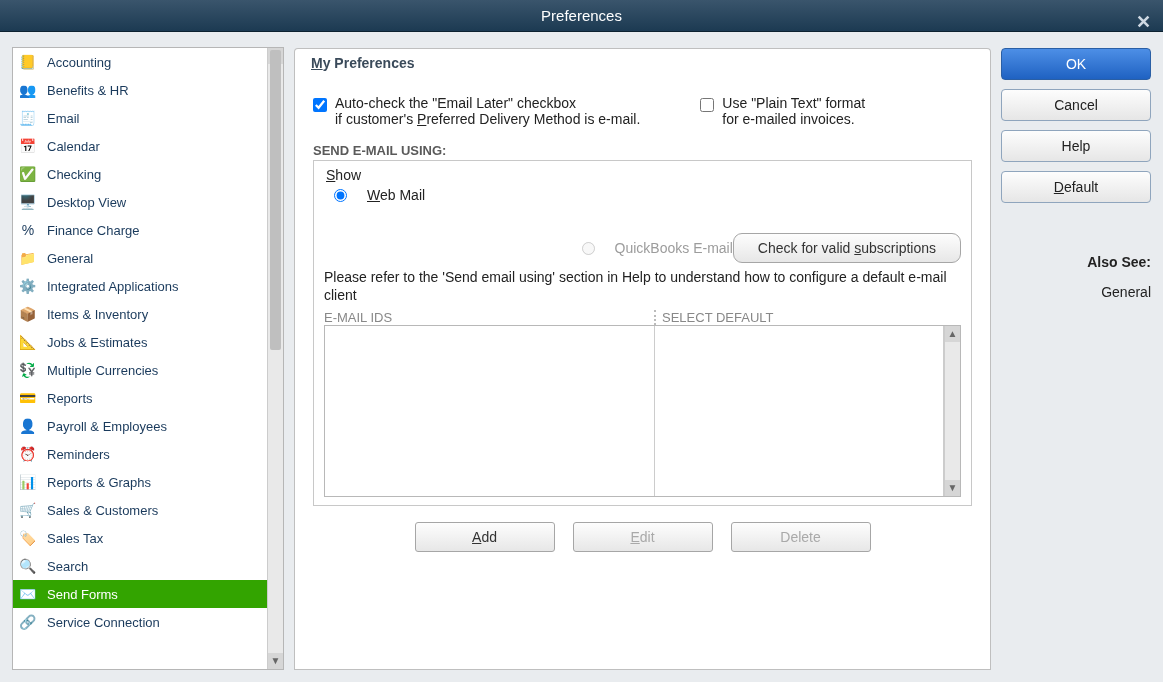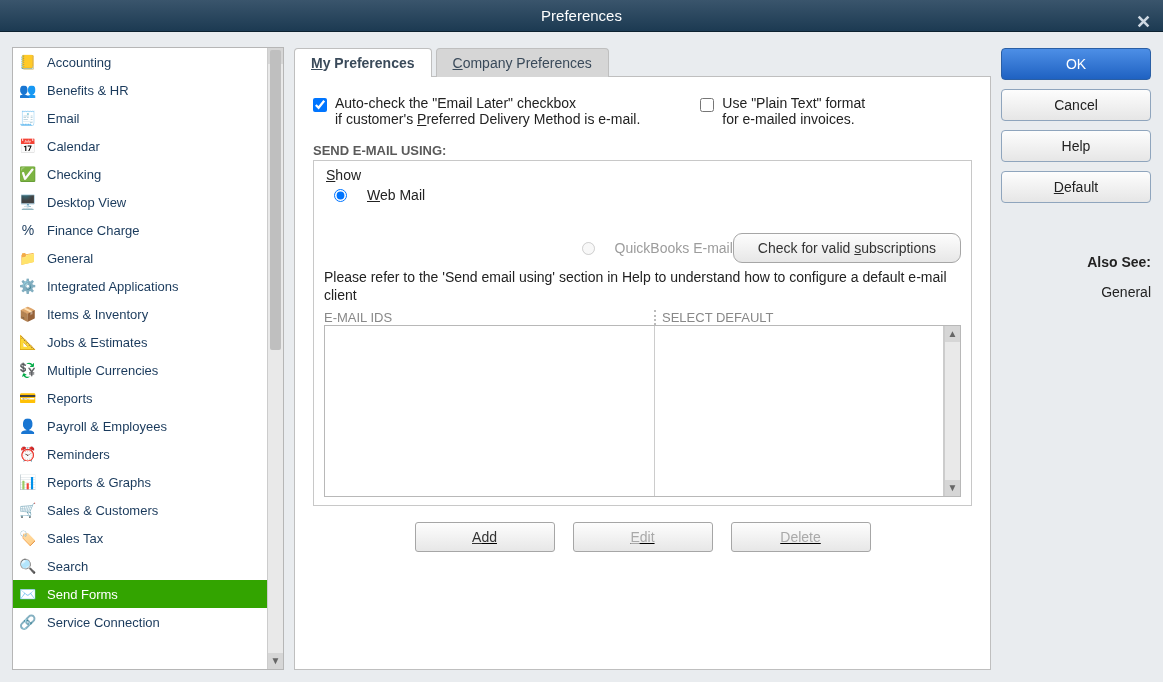--- a/index.html
+++ b/index.html
@@ -13,21 +13,21 @@
   .sidebar-inner { position:absolute; inset:0; padding-right:16px;}
   .sb-item { display:flex; align-items:center; height:28px; padding-left:4px; cursor:pointer; color:#1a3a5c; font-size:13px; gap:8px;}
   .sb-item .ico { width:22px; height:20px; display:inline-flex; align-items:center; justify-content:center; font-size:14px;}
   .sb-item.selected { background:#33a400; color:#fff; }
   .sb-scroll { position:absolute; right:0; top:0; bottom:0; width:16px; background:#e9e9e9; border-left:1px solid #ccc;}
   .sb-thumb { position:absolute; left:2px; right:2px; top:2px; height:300px; background:#bfbfbf; border-radius:2px;}
   .sb-arrow { position:absolute; left:0; right:0; height:16px; background:#d6d6d6; text-align:center; font-size:10px; line-height:16px; color:#666;}
   .sb-arrow.up{top:0;} .sb-arrow.down{bottom:0;}
 
   .main { flex:1; display:flex; flex-direction:column; }
-  .tabs { height:30px; display:flex; border-bottom:1px solid #bfbfbf;}
+  .tabs { height:30px; display:flex; border-bottom:1px solid #bfbfbf;flex-direction:column;}
   .tab { padding:0 16px; line-height:28px; font-size:14px; color:#3a4a5a; cursor:pointer; border:1px solid transparent; border-bottom:none;}
   .tab.active { background:#fff; border-color:#bfbfbf; font-weight:bold; position:relative; top:1px; border-radius:4px 4px 0 0; }
   .tab.inactive { background:#d6d6d6; border-color:#bfbfbf; border-radius:4px 4px 0 0; margin-left:4px; position:relative; top:1px;}
   .panel { flex:1; background:#fff; border:1px solid #bfbfbf; border-top:none; padding:18px 18px 10px 18px; display:flex; flex-direction:column; position:relative;}
   .checkrow { display:flex; gap:60px; margin-bottom:12px;}
   .chk { display:flex; align-items:flex-start; gap:8px; color:#222; font-size:14px;}
   .chk input { margin-top:3px; width:14px; height:14px; }
   .section-heading { font-size:13px; font-weight:bold; color:#5a5a5a; margin-top:4px; margin-bottom:2px; }
   .group { border:1px solid #c8c8c8; padding:4px 10px 8px 10px; }
   .radio-row { display:flex; align-items:center; gap:20px; font-size:14px; color:#222; margin:4px 0 4px 10px;}
@@ -37,21 +37,21 @@
   .row2 { display:flex; align-items:center; justify-content:flex-end; margin-top:30px;}
   .helptext { font-size:14px; color:#222; margin-top:6px; line-height:1.25;}
   .col-heads { display:flex; margin-top:6px; font-size:13px; color:#888;}
   .col-heads .c1{ width:330px;} .col-heads .c2{ flex:1; border-left:2px dotted #bbb; padding-left:6px;}
   .listbox { border:1px solid #b8b8b8; height:172px; display:flex; position:relative; }
   .listbox .col { border-right:1px solid #ccc;}
   .listbox .col.c1{width:330px;} .listbox .col.c2{flex:1;}
   .listbox .vscroll { width:16px; background:#e9e9e9; border-left:1px solid #ccc; position:relative;}
   .listbox .vscroll .arrow {position:absolute; left:0; right:0; height:16px; background:#d6d6d6; text-align:center; font-size:10px; line-height:16px; color:#666;}
   .listbox .vscroll .up{top:0}.listbox .vscroll .down{bottom:0}
-  .btn-row { display:flex; gap:18px; justify-content:center; margin-top:16px;text-decoration:underline;}
+  .btn-row { display:flex; gap:18px; justify-content:center; margin-top:16px;}
   .btn { border:1px solid #a6a6a6; background:linear-gradient(#fdfdfd,#e7e7e7); width:140px; height:30px; line-height:28px; text-align:center; font-size:14px; border-radius:3px; cursor:pointer; color:#333;}
   .btn.disabled { color:#a9a9a9; cursor:default;}
   .rightcol { width:150px; display:flex; flex-direction:column; gap:9px; align-items:stretch; padding-top:1px;}
   .rbtn { border:1px solid #8fa5bd; background:linear-gradient(#fdfdfd,#e6e6e6); height:32px; line-height:30px; text-align:center; font-size:14px; border-radius:4px; cursor:pointer; color:#222;}
   .rbtn.ok { background:linear-gradient(#4d8fe6,#1f62c2); color:#fff; font-weight:normal; border-color:#2a5fa5;}
   .also { margin-top:42px; text-align:right;}
   .also .h { font-weight:bold; font-size:14px; color:#222; margin-bottom:14px;}
   .also .link { font-size:14px; color:#222;}
   .uchar { text-decoration:underline; }
 </style>

